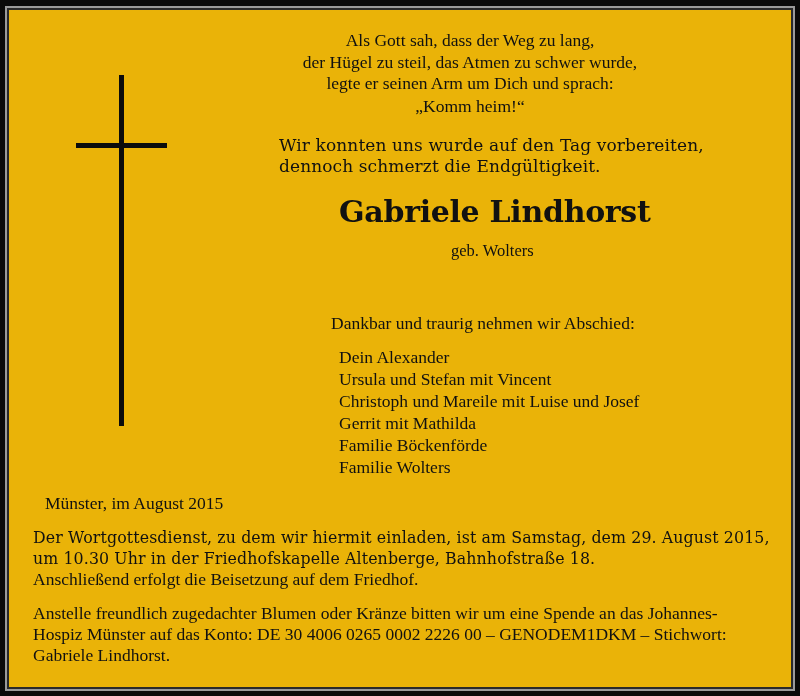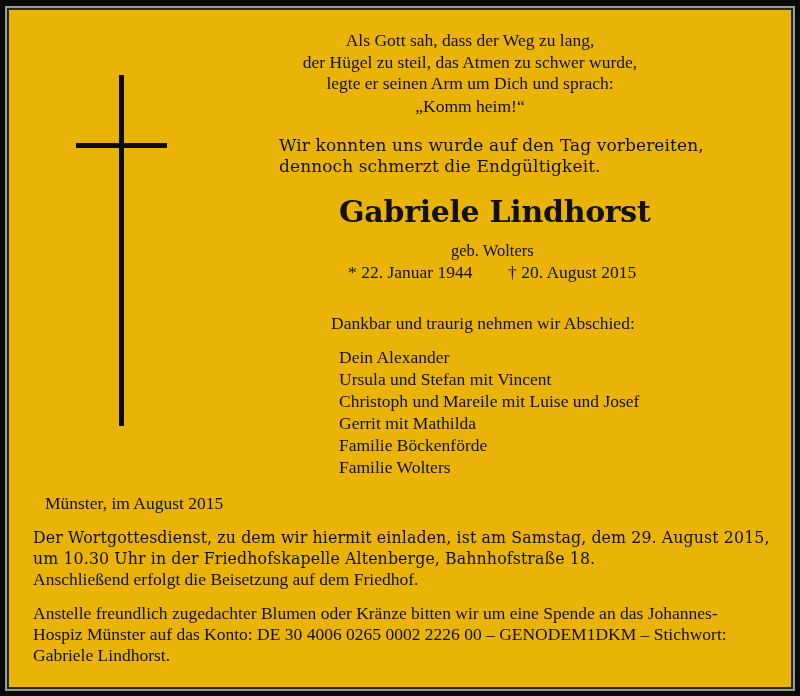--- a/index.html
+++ b/index.html
@@ -54,22 +54,20 @@
     <div class="poem" style="top:86px;">„Komm heim!“</div>
   </div>
 
   <div>
     <div class="t body18" style="left:270px; top:125px; font-size:17px;">Wir konnten uns wurde auf den Tag vorbereiten,</div>
     <div class="t body18" style="left:270px; top:146px; font-size:17px;">dennoch schmerzt die Endgültigkeit.</div>
   </div>
 
   <div class="t name" style="left:330px; top:184px;">Gabriele Lindhorst</div>
   <div class="t serif17" style="left:418px; top:231px; font-size:16.5px;margin-left:24px;">geb. Wolters</div>
-  <div class="t serif17" style="left:339px; top:252px;">* 22. Januar 1944</div>
-  <div class="t serif17" style="left:499px; top:252px;">† 20. August 2015</div>
 
   <div>
     <div class="t serif17" style="left:322px; top:303px;">Dankbar und traurig nehmen wir Abschied:</div>
     <div class="t serif17" style="left:330px; top:337px;">Dein Alexander</div>
     <div class="t serif17" style="left:330px; top:359px;">Ursula und Stefan mit Vincent</div>
     <div class="t serif17" style="left:330px; top:381px;">Christoph und Mareile mit Luise und Josef</div>
     <div class="t serif17" style="left:330px; top:403px;">Gerrit mit Mathilda</div>
     <div class="t serif17" style="left:330px; top:425px;">Familie Böckenförde</div>
     <div class="t serif17" style="left:330px; top:447px;">Familie Wolters</div>
   </div>

